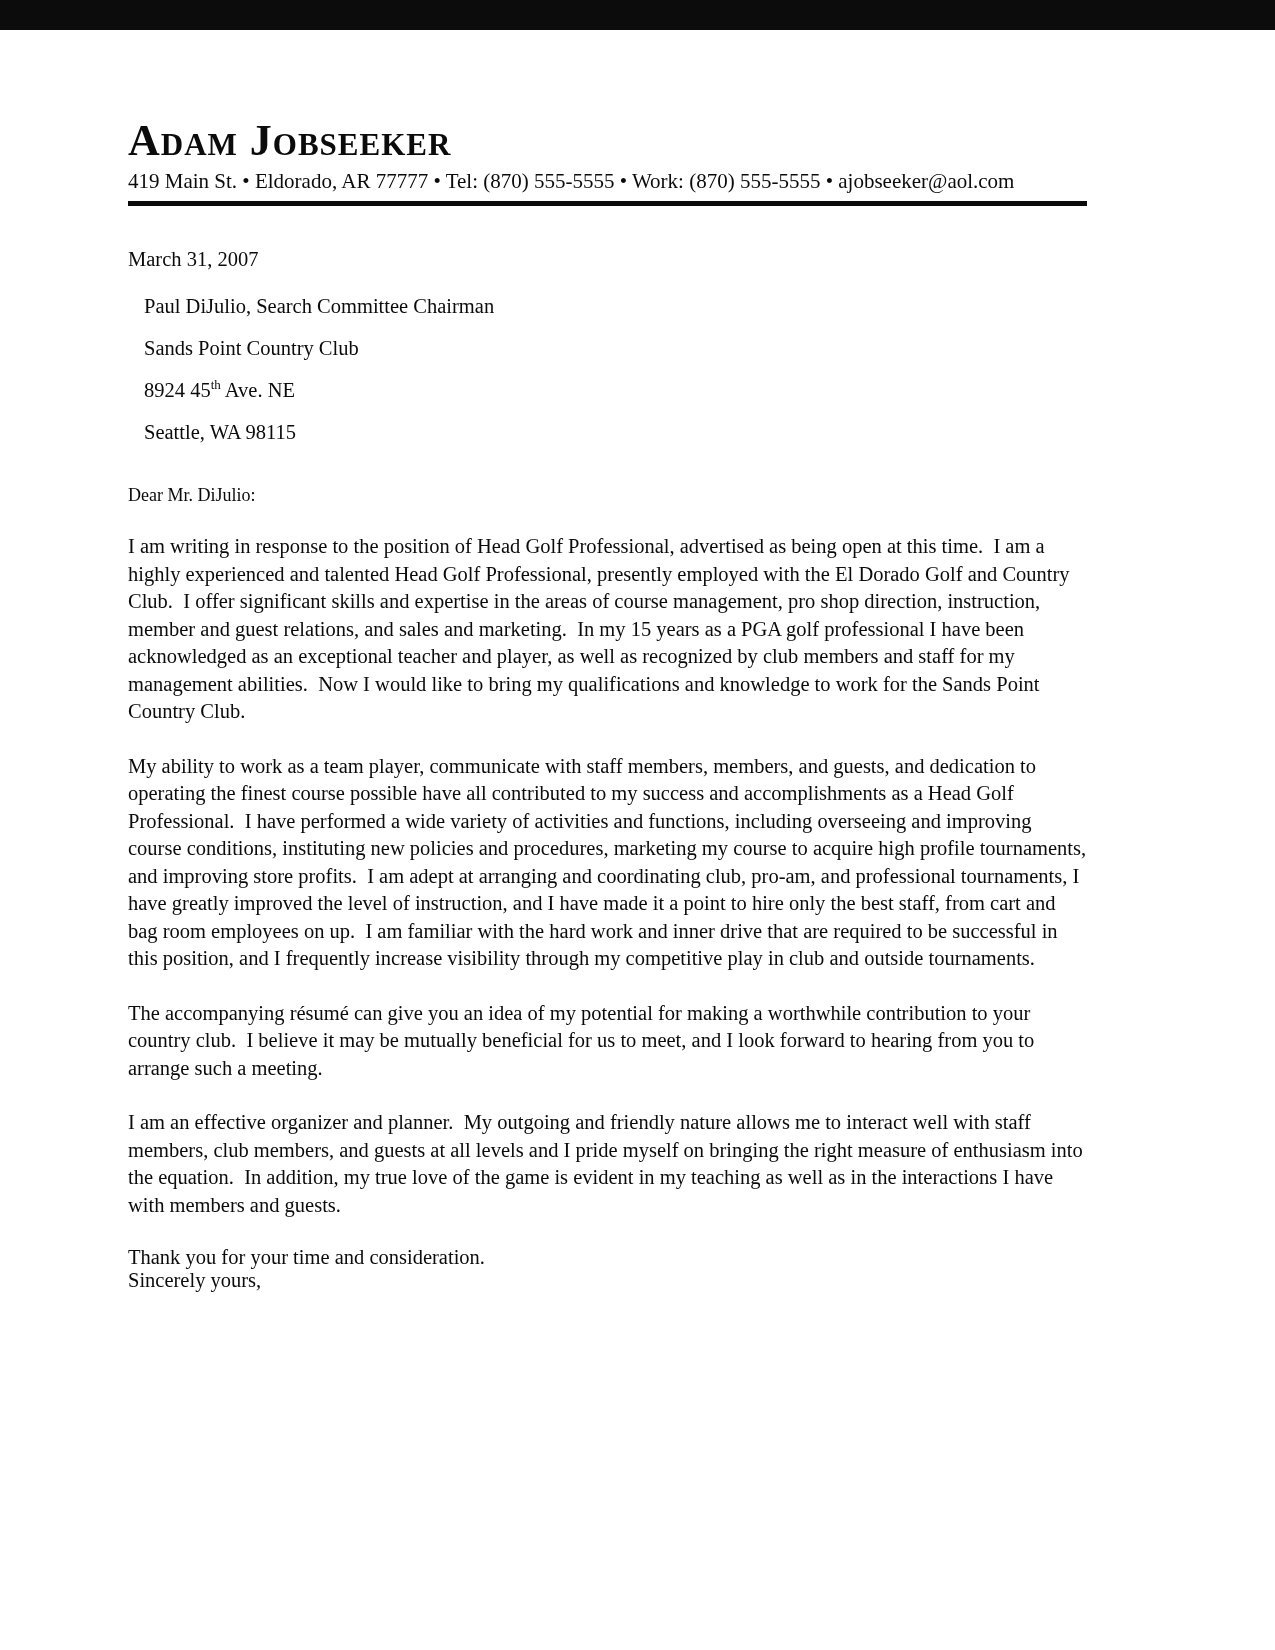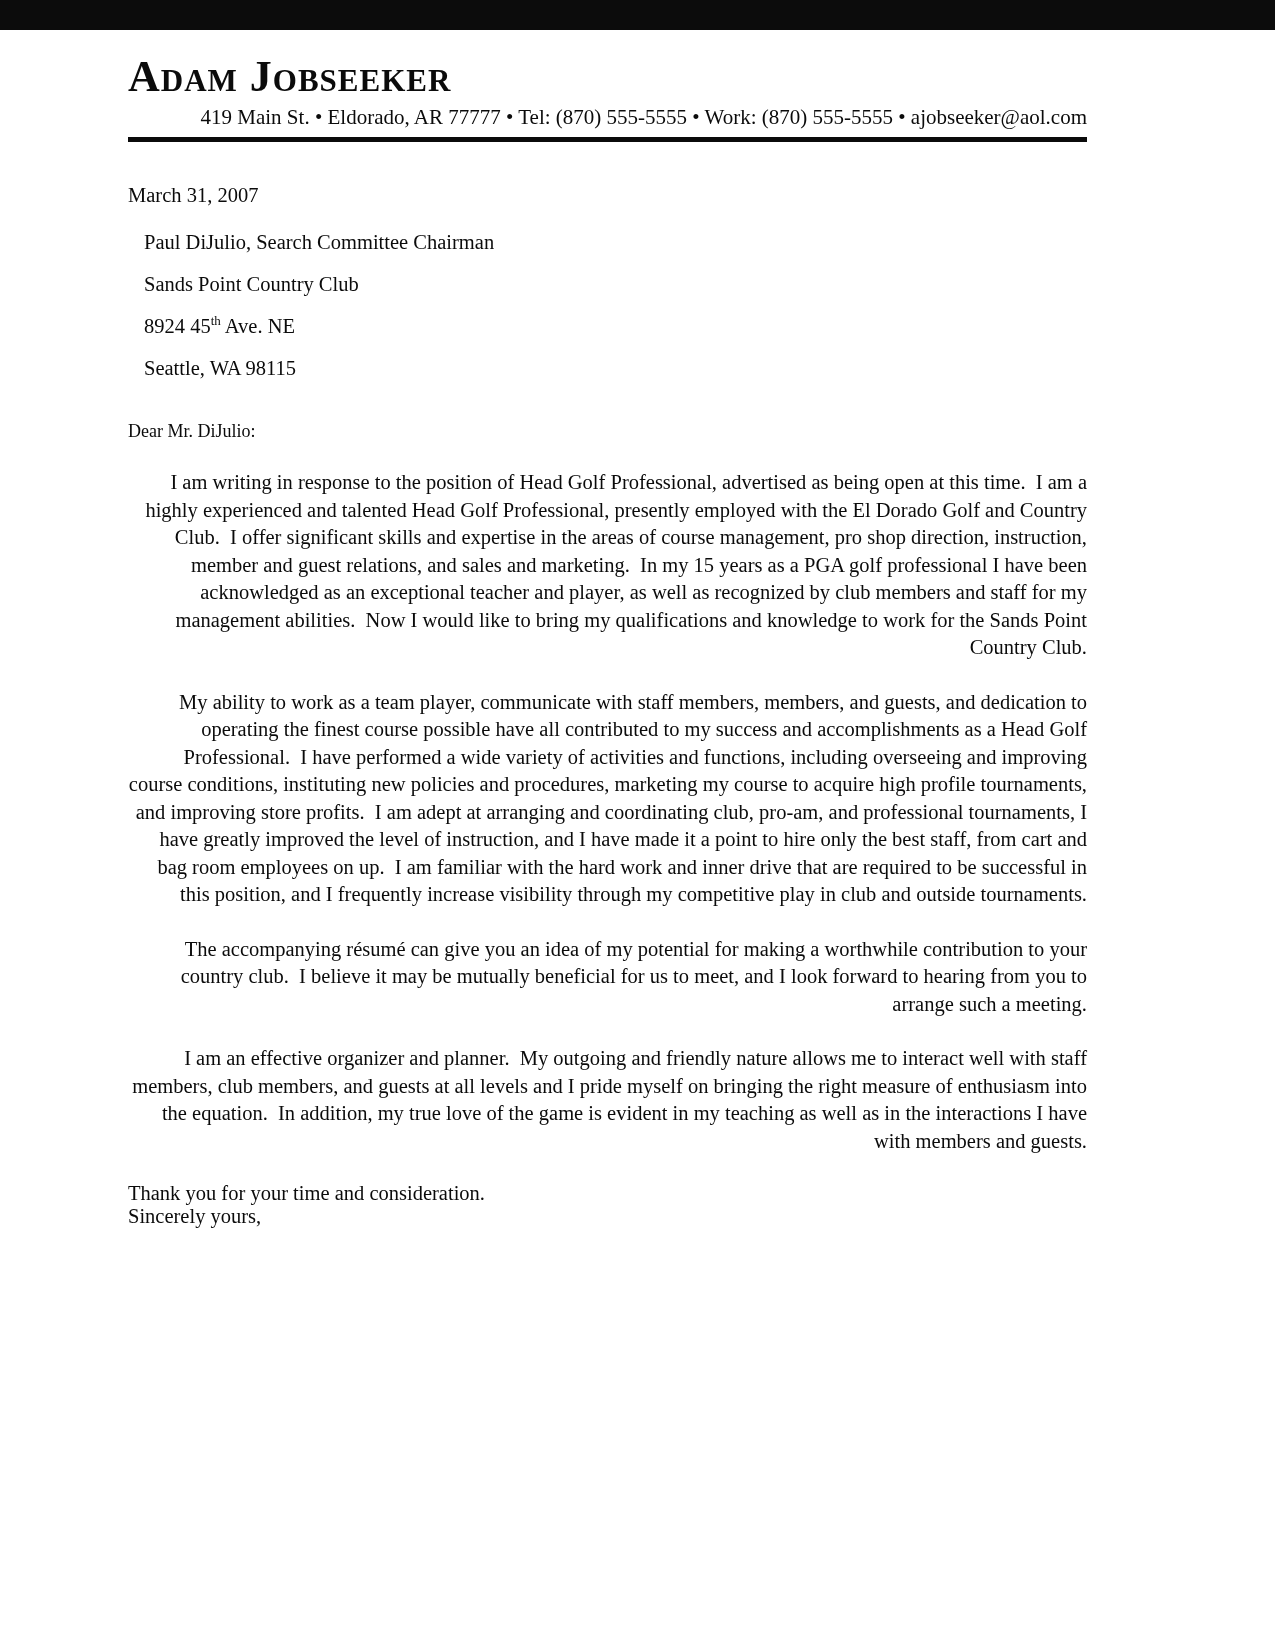--- a/index.html
+++ b/index.html
@@ -17,35 +17,34 @@
   }
   .scan-border-top {
     position: absolute;
     top: 0;
     left: 0;
     width: 1275px;
     height: 30px;
     background: #0c0c0c;
   }
   .page-content {
-    padding: 54px 188px 0 128px; 
+    padding: 118px 188px 0 128px; 
   }
   .sender-name {
     font-variant: small-caps;
     font-weight: bold;
     font-size: 44px;
     line-height: 1.05;
     letter-spacing: 1px;
     margin: 0;
   }
   .sender-contact {
     font-size: 21px;
     margin-top: 5px;
     white-space: nowrap;
-    text-align: right;
   }
   .header-rule {
     height: 5px;
     background: #0b0b0b;
     margin-top: 7px;
     width: 100%;
   }
   .letter-date {
     font-size: 20.5px;
     margin-top: 42px;
@@ -64,21 +63,21 @@
     line-height: 0;
   }
   .salutation {
     font-size: 18px;
     margin-top: 40px;
   }
   .para {
     font-size: 20.5px;
     line-height: 27.5px;
     margin: 27px 0 0 0;
-    text-align: right;
+    text-align: left;
     white-space: pre-wrap;
   }
   .closing {
     font-size: 20.5px;
     margin-top: 27px;
   }
   .signoff {
     font-size: 20.5px;
   }
 </style>

